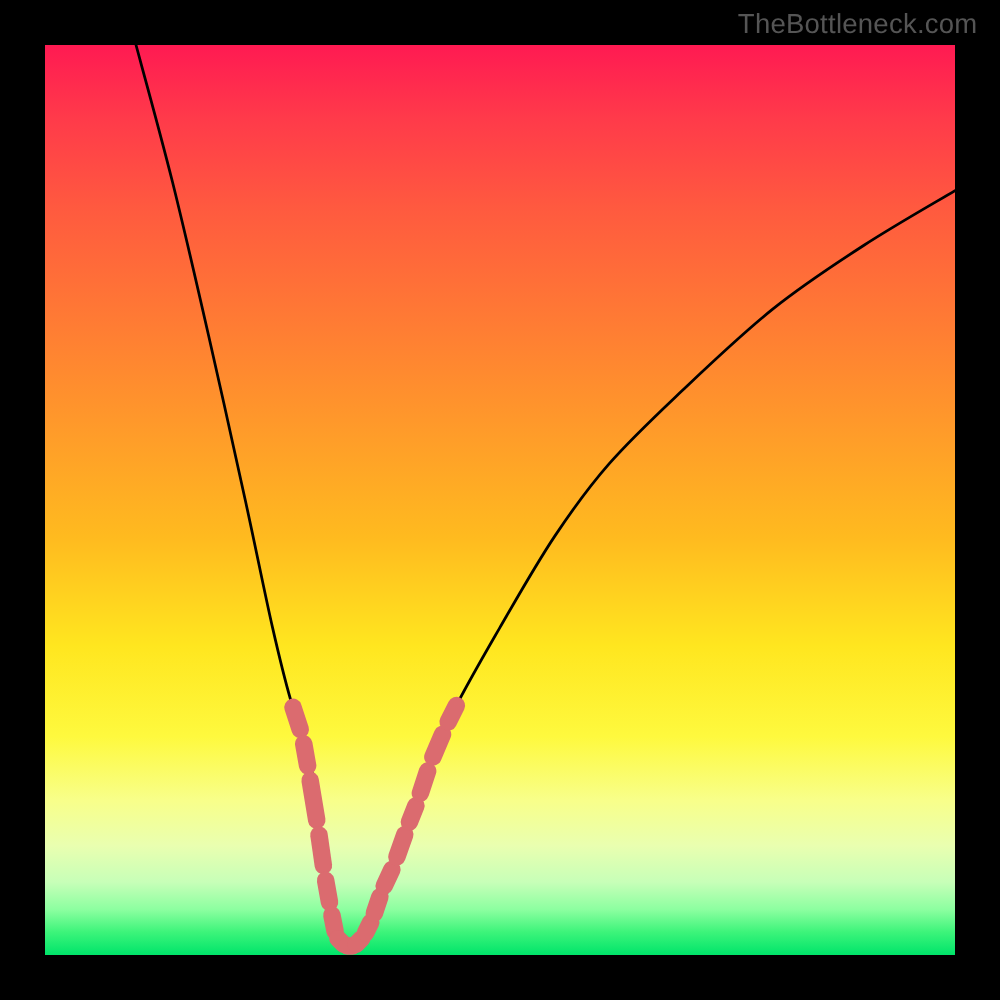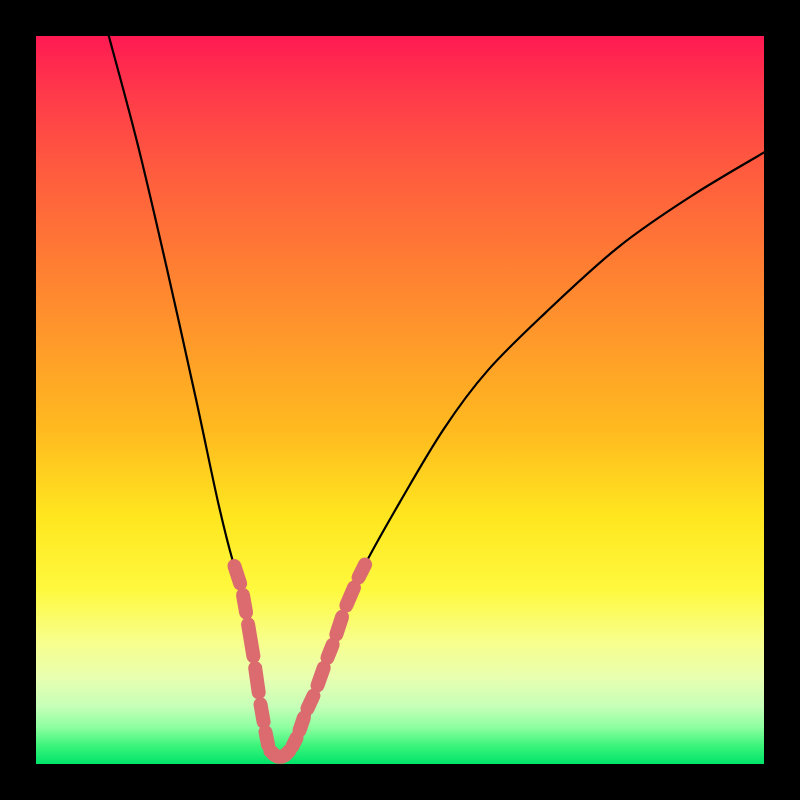--- a/index.html
+++ b/index.html
@@ -54,20 +54,21 @@
   svg.curve {
     position: absolute;
     top: 0;
     left: 0;
   }
 </style>
 </head>
 <body>
 
 <div class="frame">
+  <div class="watermark">TheBottleneck.com</div>
   <div class="plot-area">
     <svg class="curve" width="728" height="728" viewBox="0 0 728 728">
       <path id="main-curve" fill="none" stroke="#000" stroke-width="2.2" stroke-linecap="round" d="M 72.8 0.0 C 77.7 18.2, 92.2 70.4, 101.9 109.2 C 111.6 148.0, 121.3 190.5, 131.0 233.0 C 140.7 275.4, 151.7 325.2, 160.2 364.0 C 168.7 402.8, 175.9 439.2, 182.0 465.9 C 188.1 492.6, 191.7 507.2, 196.6 524.2 C 201.4 541.1, 207.5 552.1, 211.1 567.8 C 214.8 583.6, 216.0 601.8, 218.4 618.8 C 220.8 635.8, 223.3 655.2, 225.7 669.8 C 228.1 684.3, 230.5 697.7, 233.0 706.2 C 235.4 714.7, 237.8 718.3, 240.2 720.7 C 242.7 723.1, 243.9 723.1, 247.5 720.7 C 251.2 718.3, 257.2 714.7, 262.1 706.2 C 266.9 697.7, 271.8 683.1, 276.6 669.8 C 281.5 656.4, 286.3 640.6, 291.2 626.1 C 296.1 611.5, 299.7 598.2, 305.8 582.4 C 311.8 566.6, 317.9 550.9, 327.6 531.4 C 337.3 512.0, 350.7 489.0, 364.0 465.9 C 377.3 442.9, 393.1 415.0, 407.7 393.1 C 422.2 371.3, 434.4 354.3, 451.4 334.9 C 468.3 315.5, 487.8 297.3, 509.6 276.6 C 531.4 256.0, 558.1 230.5, 582.4 211.1 C 606.7 191.7, 630.9 175.9, 655.2 160.2 C 679.5 144.4, 715.9 123.8, 728.0 116.5"></path>
       <g id="highlight-group">
           <line x1="198.4" y1="529.9" x2="204.2" y2="547.6" stroke="#db6b6f" stroke-width="14" stroke-linecap="round"></line>
           <line x1="207.0" y1="559.1" x2="210.1" y2="576.6" stroke="#db6b6f" stroke-width="14" stroke-linecap="round"></line>
           <line x1="212.1" y1="588.3" x2="217.4" y2="620.2" stroke="#db6b6f" stroke-width="14" stroke-linecap="round"></line>
           <line x1="219.2" y1="632.0" x2="222.7" y2="656.5" stroke="#db6b6f" stroke-width="14" stroke-linecap="round"></line>
           <line x1="224.5" y1="668.3" x2="227.6" y2="685.8" stroke="#db6b6f" stroke-width="14" stroke-linecap="round"></line>
           <line x1="229.5" y1="696.0" x2="232.1" y2="709.1" stroke="#db6b6f" stroke-width="14" stroke-linecap="round"></line>

